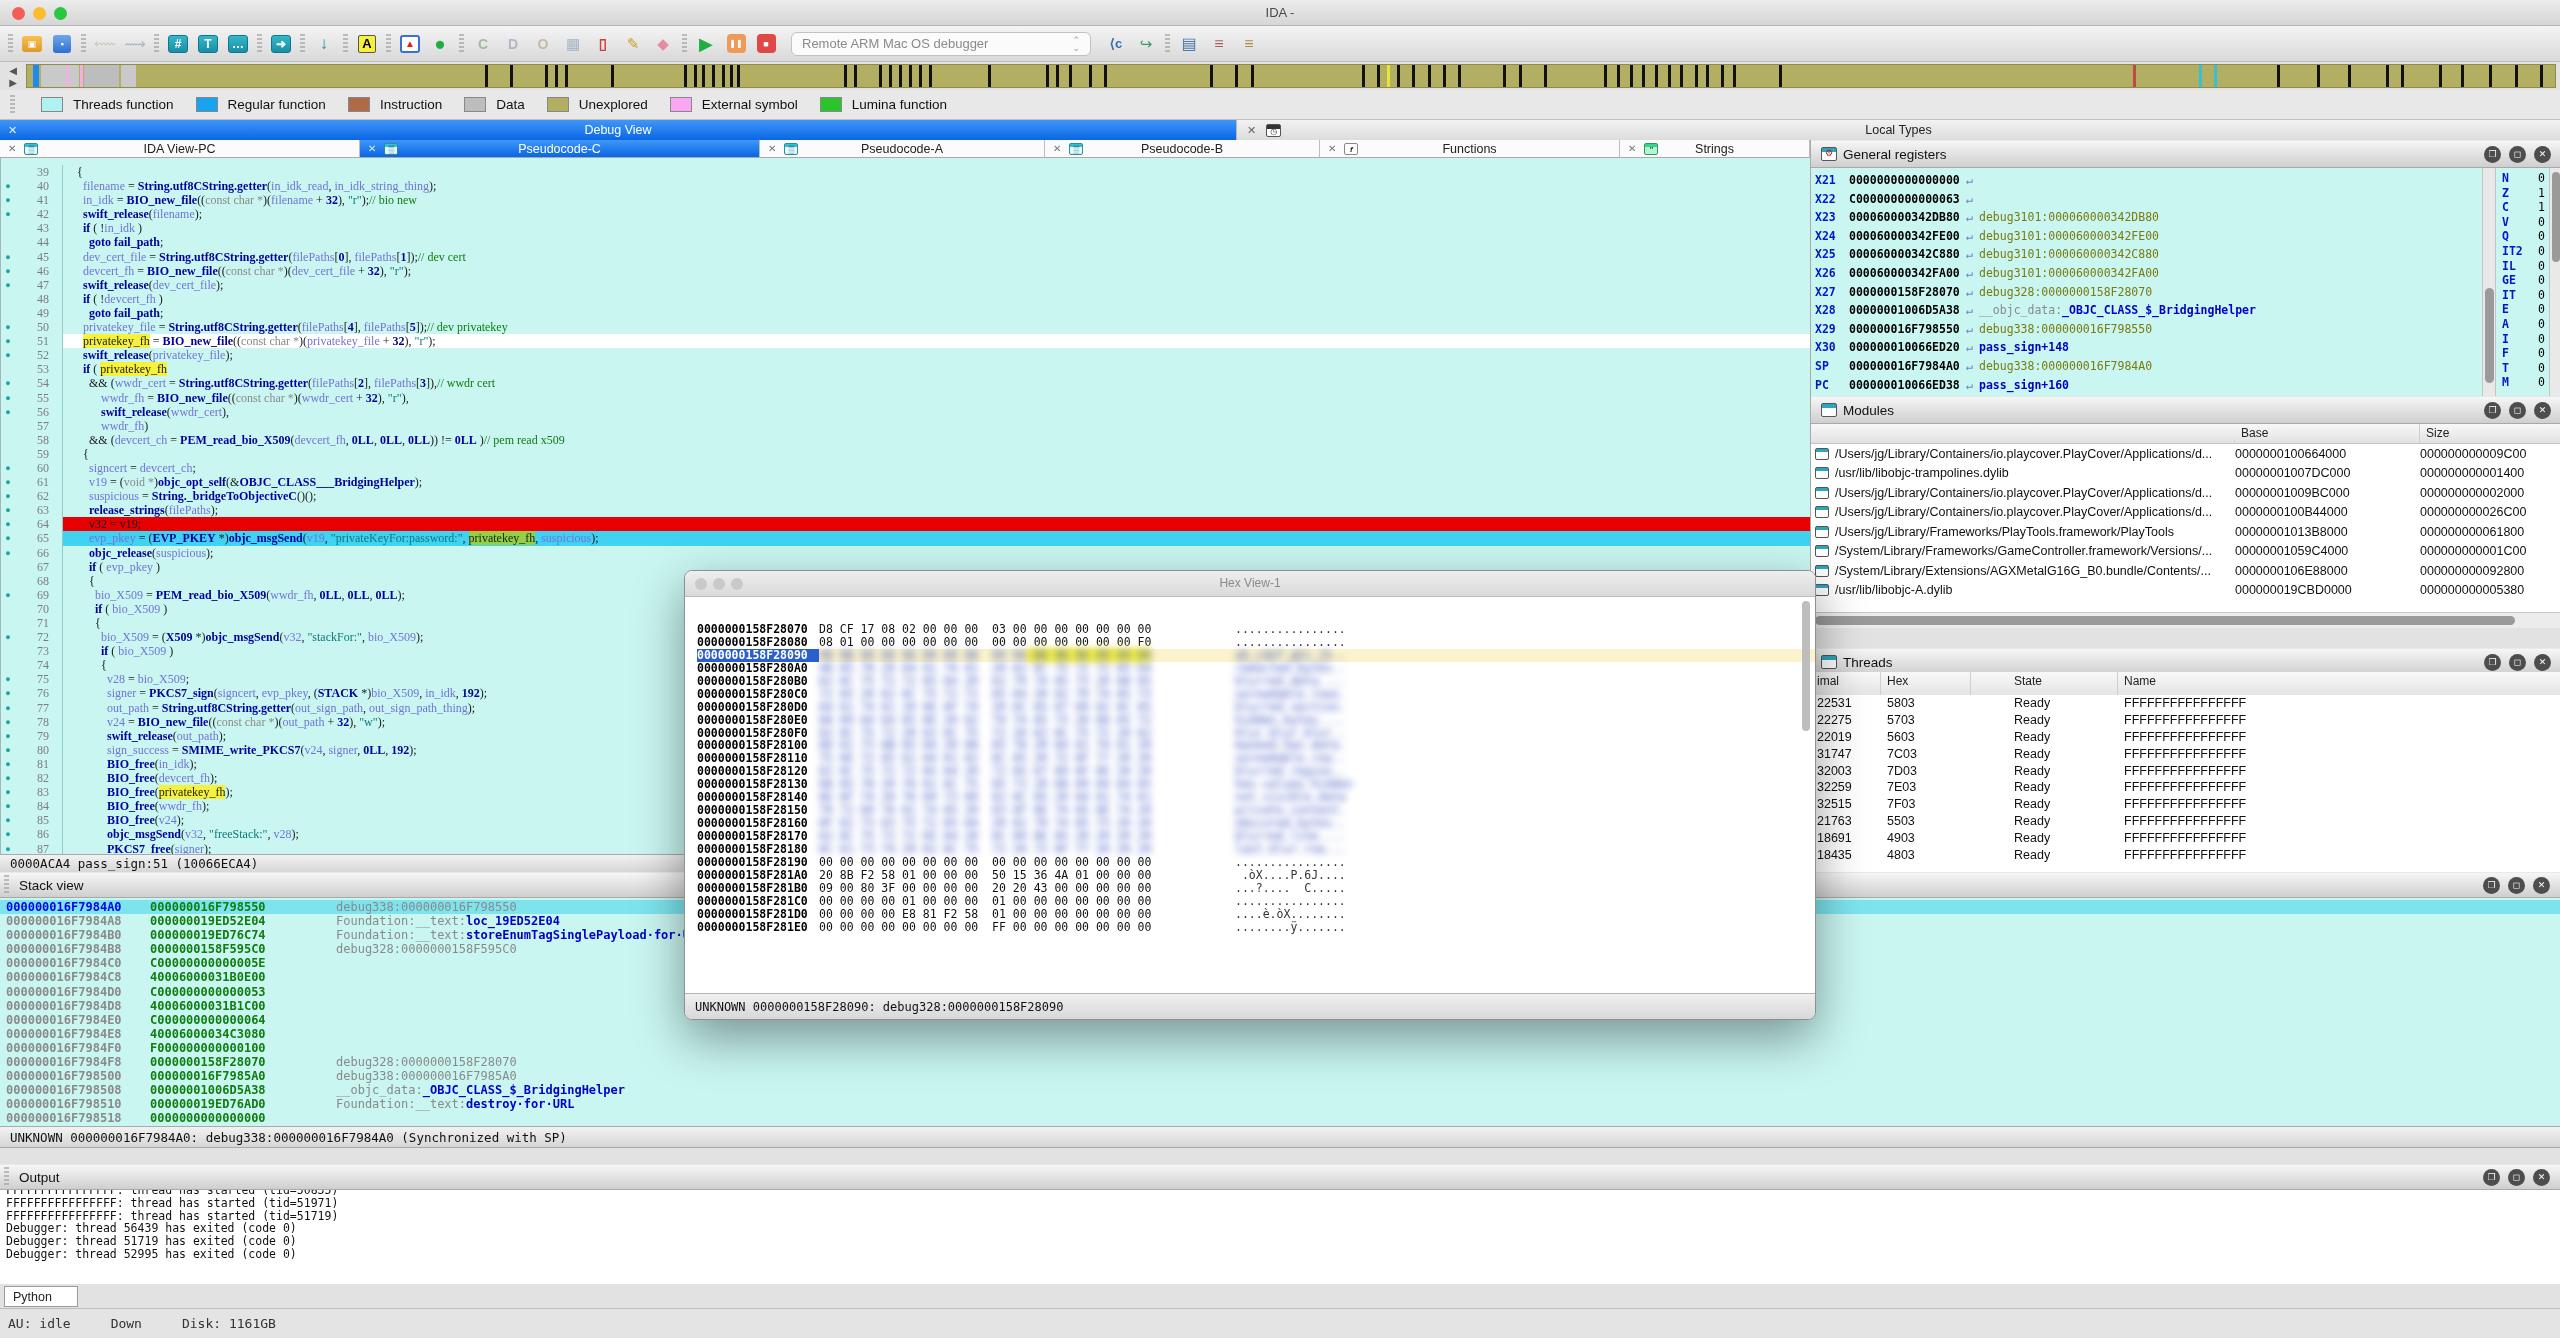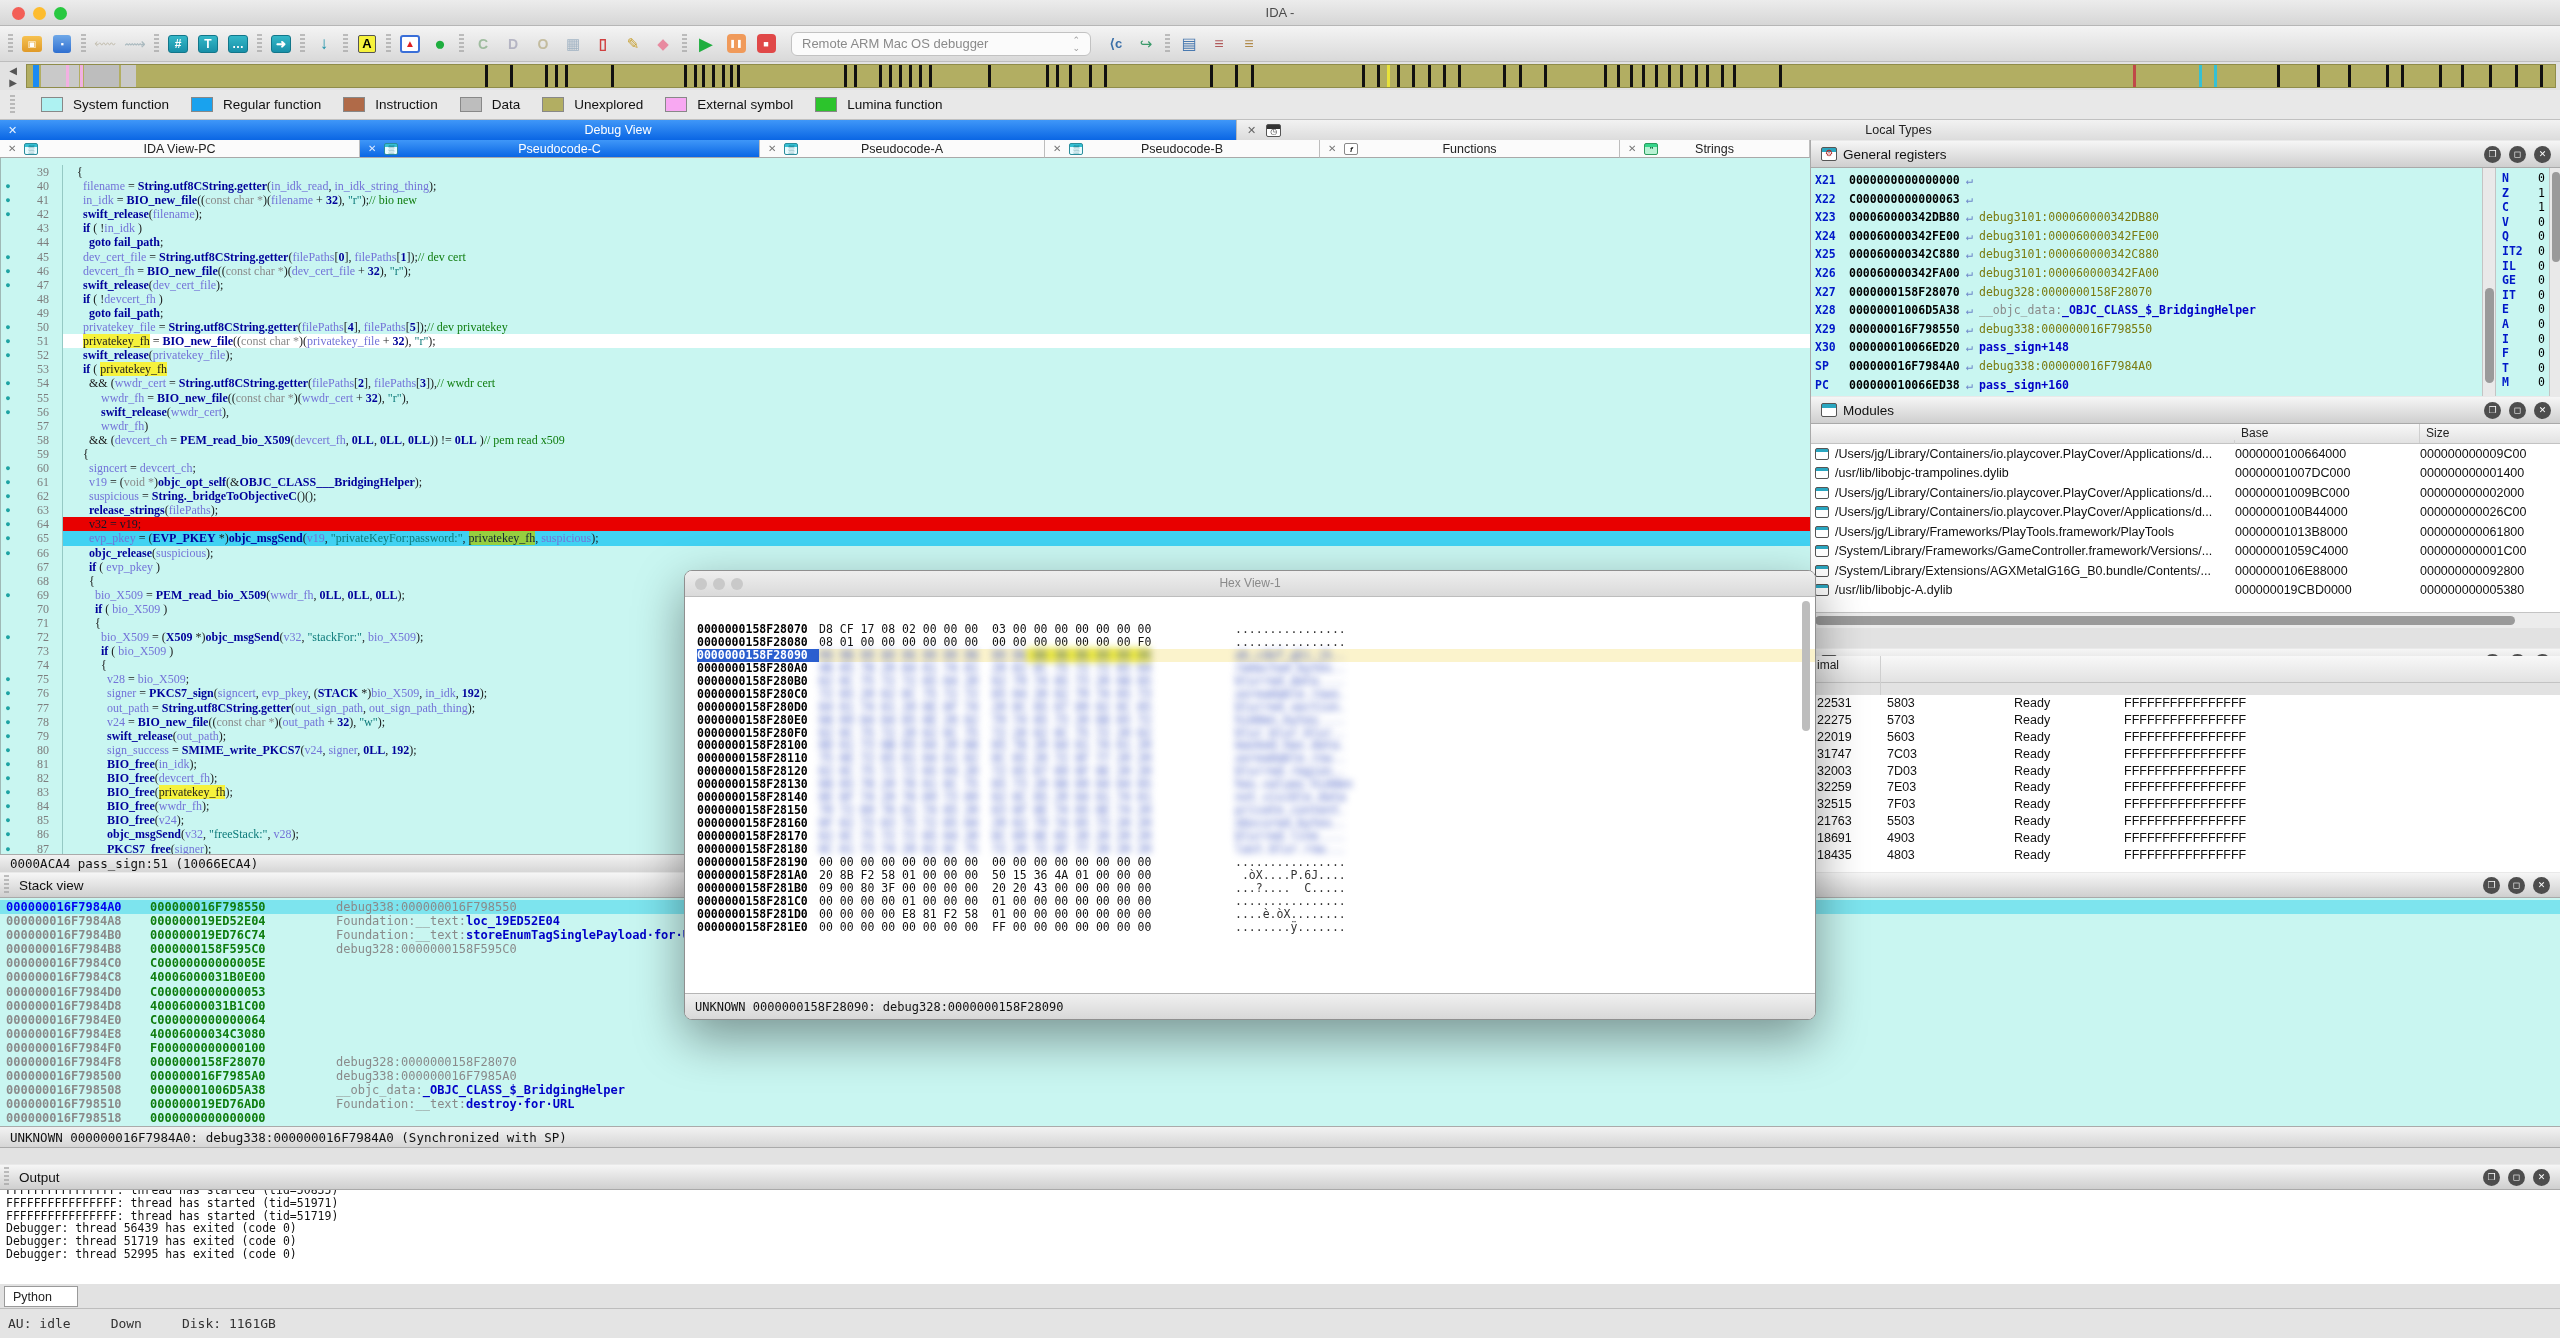--- a/index.html
+++ b/index.html
@@ -131,22 +131,22 @@
   #modbody { top:304px; height:168px; background:#fff; overflow:hidden; }
   .modrow { height:19.5px; display:flex; align-items:center; font-size:12.5px; color:#111; }
   .modic { width:14px; height:12px; margin:0 6px 0 4px; flex:0 0 14px; border:1px solid #555; border-radius:2px;
     background:linear-gradient(#2aa6c0 0 3px,#fff 3px); }
   .modpath { width:400px; flex:0 0 400px; white-space:nowrap; overflow:hidden; }
   .modbase { width:185px; flex:0 0 185px; }
   .modsize { flex:1; white-space:nowrap; overflow:hidden; }
   #modscroll { top:472px; height:16px; background:#ececec; border-top:1px solid #c4c4c4; position:absolute; }
   #modscroll .thumb { position:absolute; top:3px; left:4px; width:700px; height:9px; border-radius:5px; background:#9a9a9a; }
   #thrhdr { top:508px; height:28px; }
-  #thrcols { top:516px; height:27px; display:flex; background:linear-gradient(#f8f8f8,#e2e2e2);
-    border-bottom:1px solid #c3c3c3; font-size:12px; color:#222;flex-direction:column; }
+  #thrcols { top:532px; height:27px; display:flex; background:linear-gradient(#f8f8f8,#e2e2e2);
+    border-bottom:1px solid #c3c3c3; font-size:12px; color:#222; }
   #thrcols div { padding:2px 6px; border-right:1px solid #cfcfcf; }
   #thrbody { top:555px; height:177px; background:#fff; overflow:hidden; }
   .thrrow { height:16.8px; display:flex; font-size:12.5px; color:#111; align-items:center; }
   .thrrow div { padding:0 6px; }
   .t-dec { width:70px; flex:0 0 70px; } .t-hex { width:90px; flex:0 0 90px; }
   .t-state { width:110px; flex:0 0 110px;margin-left:37px; } .t-name { flex:1; }
   
   #stackhdr { left:0; top:872px; width:2560px; height:26px; }
   #stackbody { left:0; top:898px; width:2560px; height:228px; background:#c9f6f1; overflow:hidden;
     font-family:"DejaVu Sans Mono", monospace; font-size:12px; padding-top:2px; }
@@ -382,21 +382,21 @@
         <div class="tick" style="left: 96.3%; width: 3px; background: rgb(17, 17, 17);"></div>
         <div class="tick" style="left: 97.4%; width: 3px; background: rgb(17, 17, 17);"></div>
         <div class="tick" style="left: 98.4%; width: 3px; background: rgb(17, 17, 17);"></div>
         <div class="tick" style="left: 99.4%; width: 3px; background: rgb(17, 17, 17);"></div>
       </div>
   </div>
 
   <div id="legendrow" class="abs">
     <div class="grip"></div>
   <span class="chip" style="background: rgb(174, 242, 242);"></span>
-      <span class="leglabel">System function</span>
+      <span class="leglabel">Threads function</span>
       <span class="chip" style="background: rgb(25, 162, 238);"></span>
       <span class="leglabel">Regular function</span>
       <span class="chip" style="background: rgb(176, 106, 72);"></span>
       <span class="leglabel">Instruction</span>
       <span class="chip" style="background: rgb(189, 189, 189);"></span>
       <span class="leglabel">Data</span>
       <span class="chip" style="background: rgb(178, 174, 98);"></span>
       <span class="leglabel">Unexplored</span>
       <span class="chip" style="background: rgb(248, 168, 242);"></span>
       <span class="leglabel">External symbol</span>

